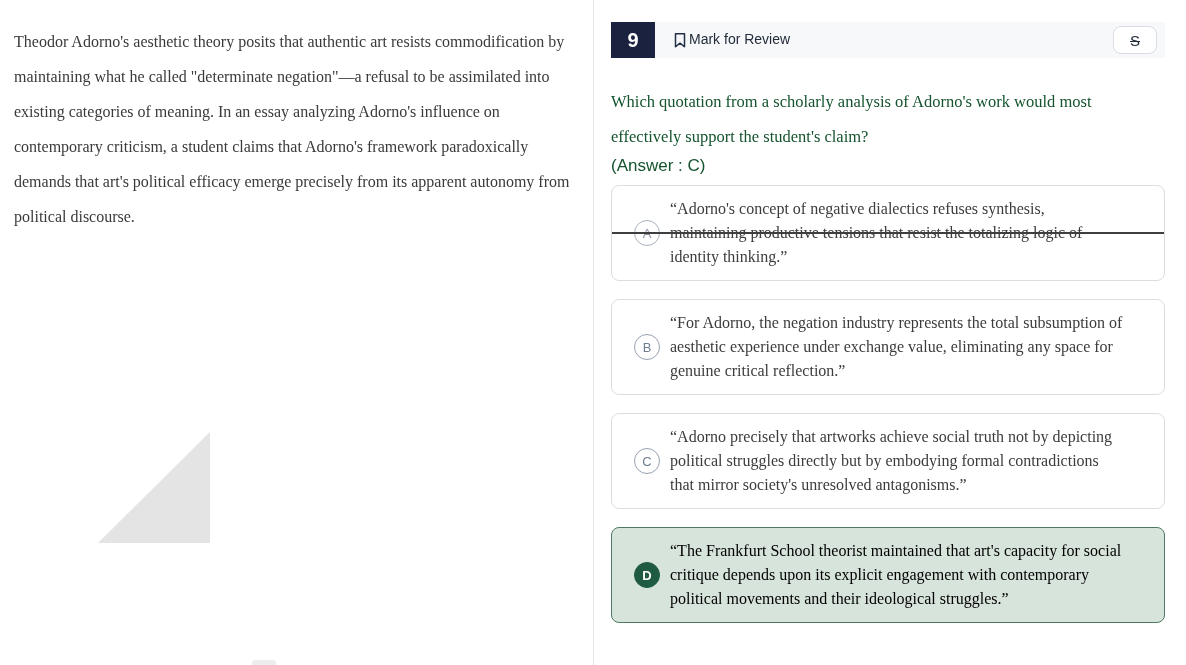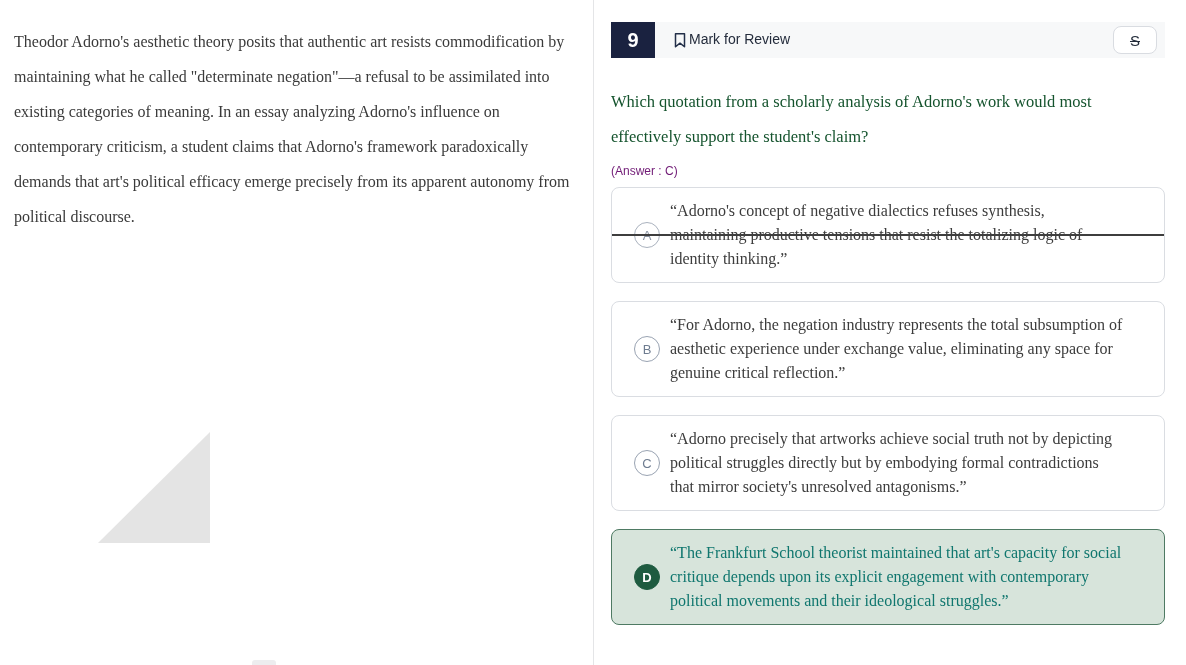--- a/index.html
+++ b/index.html
@@ -29,39 +29,39 @@
   .mark-review-label { font-size:14px; color:#242c3c; }
   .q-header-spacer { flex:1; }
   .strike-tool-btn { width:44px; height:28px; margin-right:8px; background:#ffffff;
                      border:1px solid #d9dce1; border-radius:8px; display:flex;
                      align-items:center; justify-content:center; cursor:pointer; }
   .strike-tool-glyph { font-size:15px; color:#222b3a; text-decoration:line-through;
                        font-weight:400; line-height:1; }
 
   .q-text { margin-top:26px; font-family:"Liberation Serif", serif; font-size:16.5px;
             line-height:35px; color:#14532d; }
-  .q-answer-note { margin-top:10px; font-size:12px; color:#701a75; }
+  .q-answer-note { margin-top:2px; font-size:17px; color:#14532d; }
 
   .choices { margin-top:9px; display:flex; flex-direction:column; gap:18px; }
   .choice-card { position:relative; display:flex; align-items:center; gap:10px;
                  background:#ffffff; border:1px solid #dadde2; border-radius:8px;
                  padding:11px 40px 11px 22px; cursor:pointer; }
   .choice-letter { width:26px; height:26px; border-radius:50%; border:1.5px solid #99a3b2;
                    color:#6e7c90; font-size:13px; font-weight:500; display:flex;
                    align-items:center; justify-content:center; flex:0 0 auto; }
   .choice-text { font-family:"Liberation Serif", serif; font-size:16px; line-height:24px;
                  color:#3c3c3c; }
 
   .choice-card.eliminated .choice-letter { border-color:#aab2be; color:#8b95a4; }
   .strike-line { position:absolute; left:0; right:0; top:50%; height:2px;
                  margin-top:-1px; background:#3e3e3e; pointer-events:none; }
 
   .choice-card.selected { background:#d7e4db; border:1px solid #4e7a63; }
   .choice-card.selected .choice-letter { background:#1e5b40; border-color:#1e5b40; color:#ffffff; font-weight:700; }
-  .choice-card.selected .choice-text { color:#0f766e; }
+  .choice-card.selected .choice-text { color:#000000; }
 </style>
 </head>
 <body>
 
 <div class="stage">
 
   <div class="passage-panel">
     <div class="passage-text">Theodor Adorno's aesthetic theory posits that authentic art resists commodification by maintaining what he called "determinate negation"—a refusal to be assimilated into existing categories of meaning. In an essay analyzing Adorno's influence on contemporary criticism, a student claims that Adorno's framework paradoxically demands that art's political efficacy emerge precisely from its apparent autonomy from political discourse.</div>
   </div>
   <div class="deco-triangle"></div>

